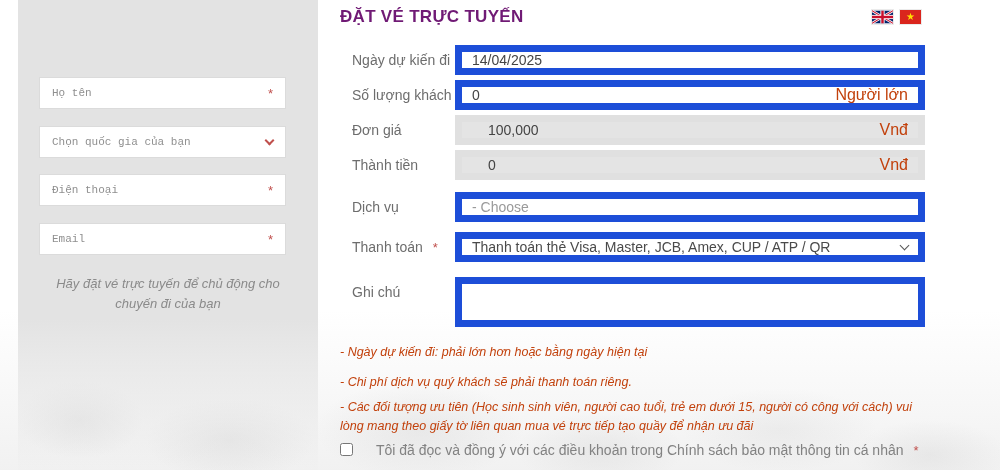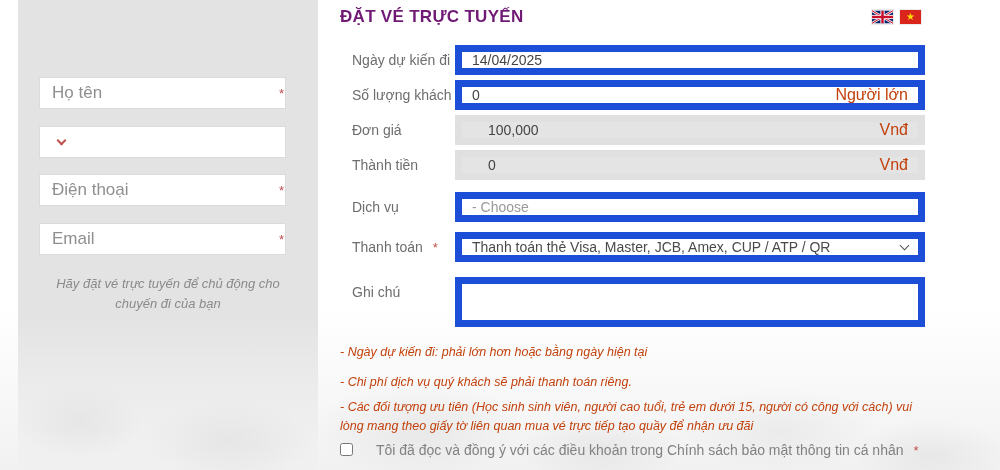--- a/index.html
+++ b/index.html
@@ -29,21 +29,21 @@
     position:absolute; left:18px; top:0; width:300px; height:470px;
     background:linear-gradient(180deg, #e3e3e3 0%, #e3e3e3 68%, rgba(227,227,227,.55) 84%, rgba(227,227,227,.05) 100%);
   }
   .side-box {
     position:absolute; left:22px; width:245px; height:30px;
     background:#ffffff; display:flex; align-items:center;
     padding:0 12px; box-shadow:0 0 0 1px rgba(0,0,0,0.03);
   }
   .side-box input {
     flex:1; border:none; outline:none; background:transparent;
-    font-family:Liberation Sans, sans-serif; font-size:17px; color:#404040;
+    font-family:Liberation Mono, monospace; font-size:11px; color:#404040;
   }
   .side-box input::placeholder { color:#8f8f8f; opacity:1; }
   .star { color:#c0504d; font-size:13px; margin-left:6px; }
   .red-chev {
     width:7px; height:7px; border-right:2px solid #c0504d; border-bottom:2px solid #c0504d;
     transform:rotate(45deg); margin-left:6px; margin-top:-4px;
   }
   .side-note {
     position:absolute; left:30px; top:274px; width:240px;
     font-style:italic; font-size:13px; color:#8a8a8a; text-align:center; line-height:20px;
@@ -106,20 +106,21 @@
 <div class="watermark"></div>
 
 <div class="sidebar">
 
   <div class="side-box" style="top:78px">
     <input type="text" placeholder="Họ tên" style="">
     <span class="star">*</span>
   </div>
 
   <div class="side-box" style="top:127px">
+    <input type="text" readonly="" placeholder="Chọn quốc gia của bạn" style="">
     <span class="red-chev"></span>
   </div>
 
   <div class="side-box" style="top:175px">
     <input type="text" placeholder="Điện thoại" style="">
     <span class="star">*</span>
   </div>
 
   <div class="side-box" style="top:224px">
     <input type="text" placeholder="Email" style="">

